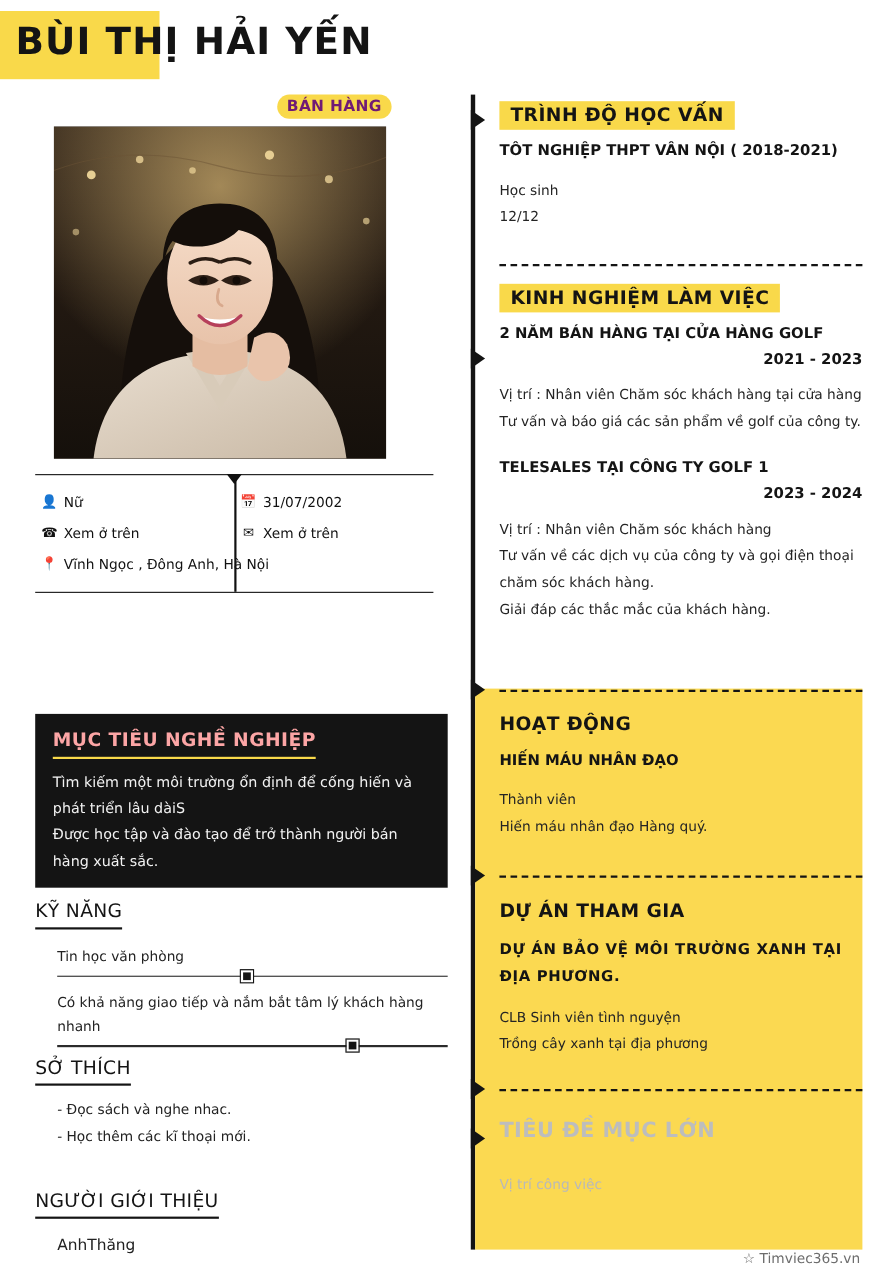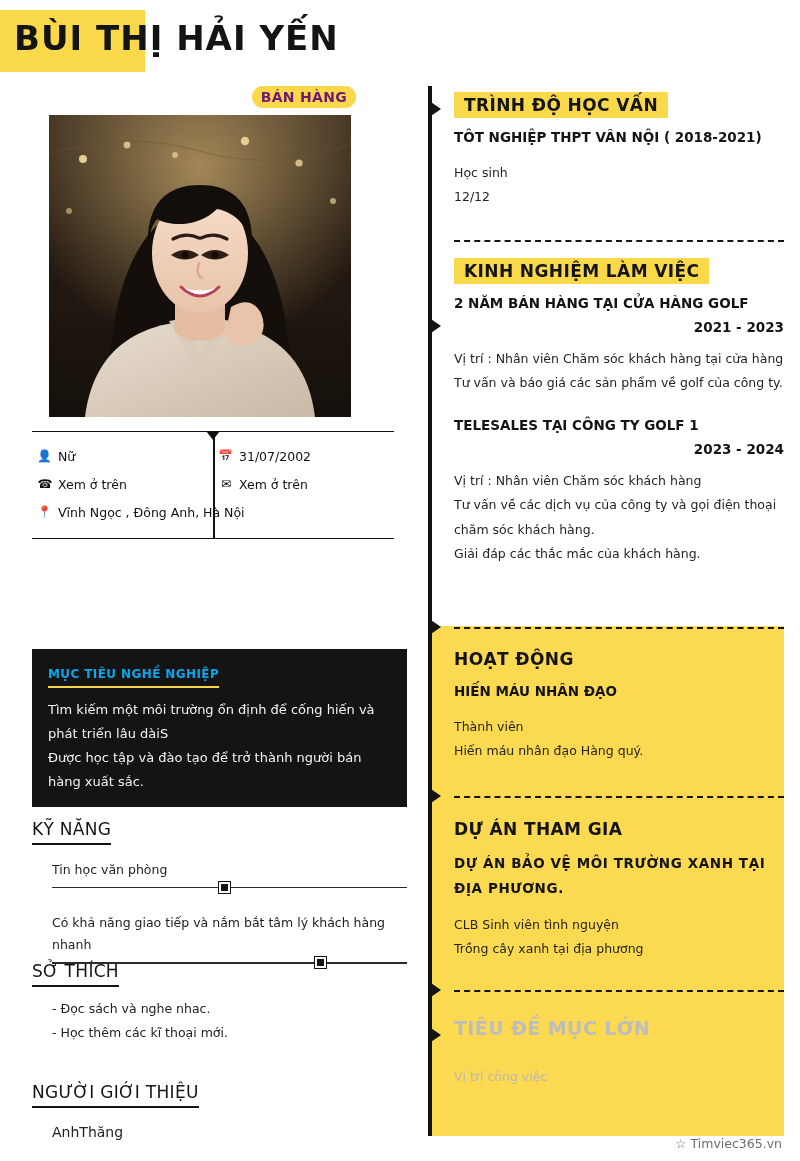--- a/index.html
+++ b/index.html
@@ -59,21 +59,21 @@
   .c-left, .c-right { width:50%; display:flex; align-items:center; }
   .c-ico { width:26px; text-align:center; font-size:12px; color:#111; display:inline-block; }
   .c-txt { font-size:12.5px; color:#111; }
 
   
   .obj-box {
     position:absolute; left:16px; top:563px; width:375px; height:158px;
     background:#141414; color:#fff; padding:14px 16px 0 16px;
   }
   .obj-title {
-    font-size:12px; font-weight:bold; letter-spacing:.4px; color:#0ea5e9;
+    font-size:17px; font-weight:bold; letter-spacing:.4px; color:#fca5a5;
     display:inline-block; padding-bottom:5px; border-bottom:2.5px solid #f9d94a;
   }
   .obj-line { font-size:13px; line-height:1.85; color:#f2f2f2; }
   .obj-body { margin-top:10px; }
 
   
   .lsec { position:absolute; left:16px; width:375px; }
   .lsec h3 {
     font-size:17px; font-weight:normal; color:#141414; letter-spacing:.3px;
     display:inline-block; padding-bottom:4px; border-bottom:2.5px solid #141414;
@@ -254,21 +254,21 @@
     </div>
 
     <div class="lsec" style="top:733px">
       <h3>KỸ NĂNG</h3>
       <div class="skill-row">
         <div class="skill-label">Tin học văn phòng</div>
         <div class="skill-bar">
           <div class="skill-knob" style="left:47%"></div>
         </div>
       </div>
-      <div class="skill-row" style="margin-top:24px">
+      <div class="skill-row" style="margin-top:12px">
         <div class="skill-label">Có khả năng giao tiếp và nắm bắt tâm lý khách hàng nhanh</div>
         <div class="skill-bar">
           <div class="skill-knob" style="left:74%"></div>
         </div>
       </div>
     </div>
 
     <div class="lsec" style="top:875px">
       <h3>SỞ THÍCH</h3>
       <div class="bullet">- Đọc sách và nghe nhac.</div>

